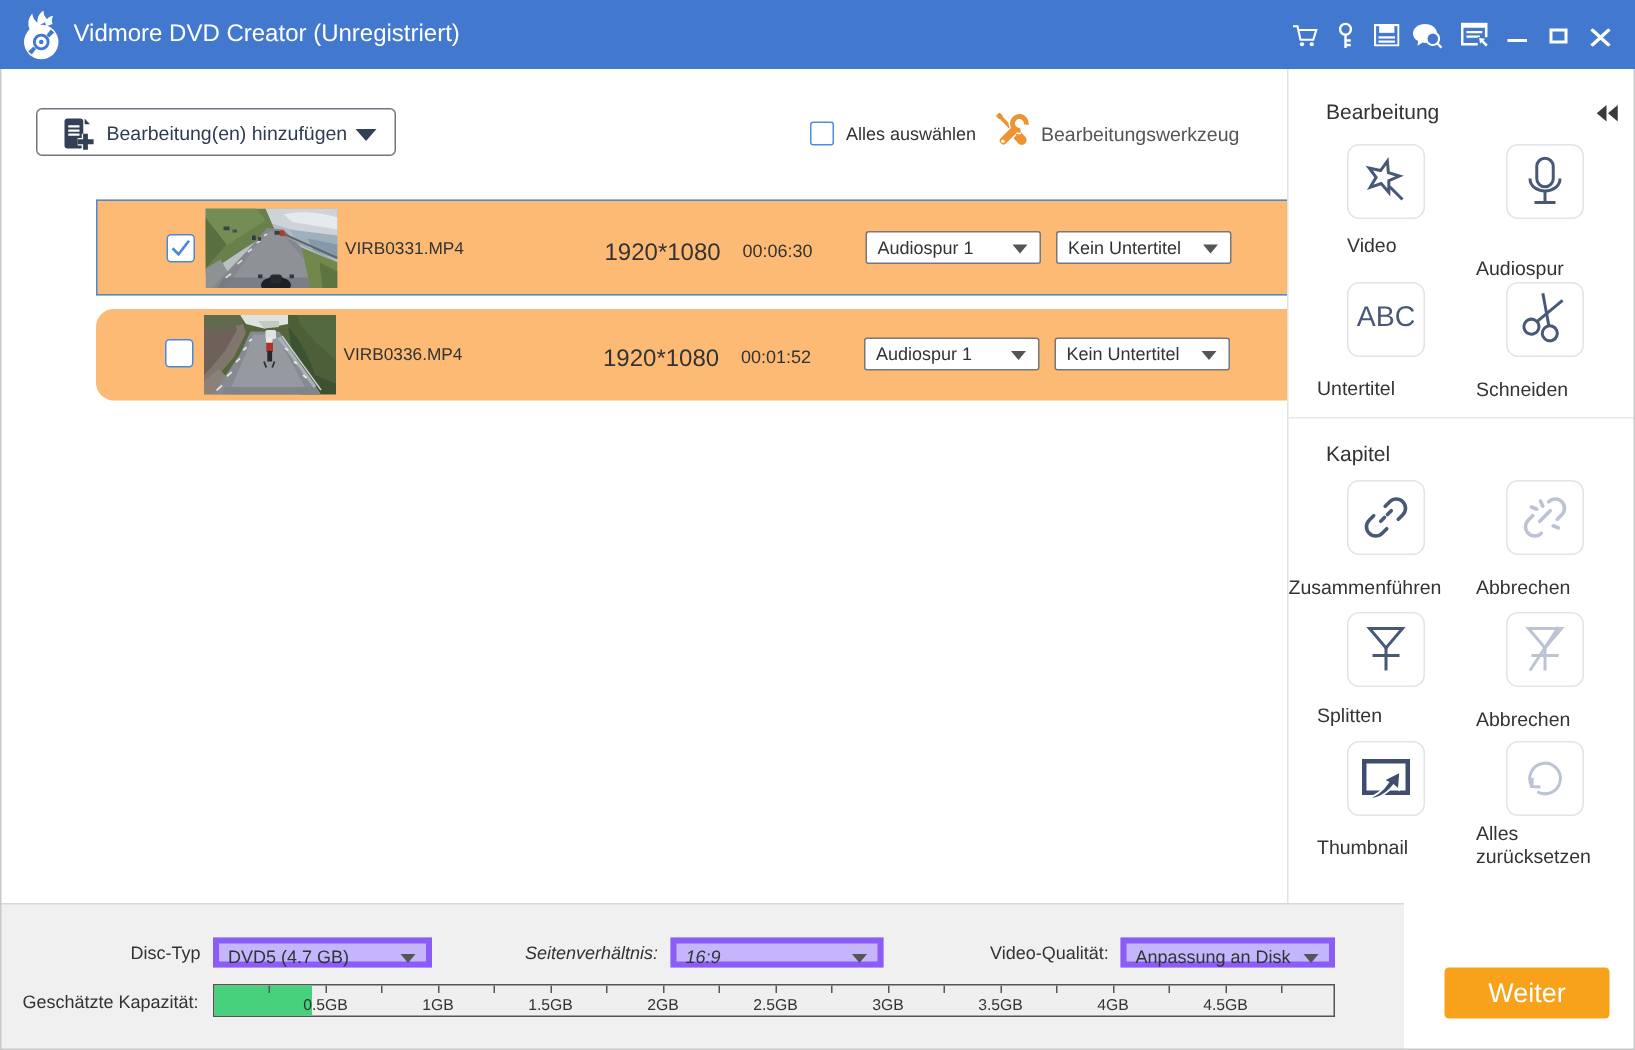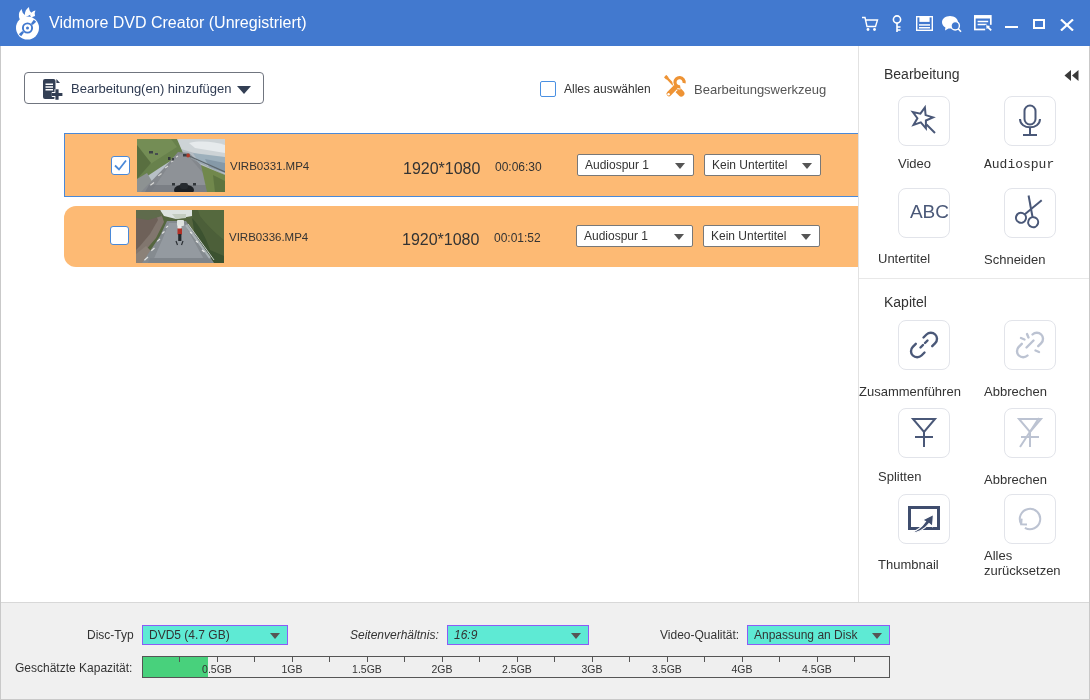--- a/index.html
+++ b/index.html
@@ -28,23 +28,23 @@
 .dd .arr { position:absolute; right:8px; top:8px; width:0; height:0; border-left:5px solid transparent; border-right:5px solid transparent; border-top:6px solid #555; }
 .dd1 { left:512px; width:117px; }
 .dd2 { left:639px; width:117px; }
 
 #sidebar { position:absolute; left:858px; top:46px; width:232px; height:556px; background:#fff; border-left:1px solid #e2e2e2; }
 .shead { position:absolute; left:25px; font-size:14px; color:#333; }
 .ibtn { position:absolute; width:52px; height:50px; border:1px solid #e2e4ea; border-radius:8px; background:#fff; }
 .ilbl { position:absolute; font-size:13px; color:#333; text-align:left; }
 #sep { position:absolute; left:0; top:232px; width:232px; height:1px; background:#e8e8e8; }
 
-#bottombar { position:absolute; left:0; top:602px; width:1090px; height:98px; background:#f0f0f0; border-top:1px solid #d8d8d8; }
+#bottombar { position:absolute; left:0; top:602px; width:936px; height:98px; background:#f0f0f0; border-top:1px solid #d8d8d8; }
 .blbl { position:absolute; font-size:12px; color:#333; }
-.bsel { position:absolute; top:22px; height:20px; background:#5eead4; border:1px solid #8b5cf6; font-size:12px; color:#333; line-height:18px; padding-left:6px; }
+.bsel { position:absolute; top:22px; height:20px; background:#c4b5fd; border:4px solid #8b5cf6; font-size:12px; color:#333; line-height:18px; padding-left:6px; }
 .bsel .arr { position:absolute; right:7px; top:7px; width:0; height:0; border-left:5px solid transparent; border-right:5px solid transparent; border-top:6px solid #555; }
 #capbar { position:absolute; left:142px; top:53px; width:748px; height:22px; background:#efefef; border:1px solid #555; }
 #capfill { position:absolute; left:0; top:0; width:65px; height:20px; background:#48d17c; }
 #weiter { position:absolute; left:963px; top:42px; width:110px; height:34px; background:#f7a21a; border-radius:3px; color:#fff; font-size:18px; text-align:center; line-height:34px; }
 </style>
 </head>
 <body>
 <div id="app">
 
   <div id="titlebar">
@@ -247,23 +247,23 @@
     </div>
     <div class="ibtn" style="left:145px; top:50px;">
       <svg width="50" height="48" viewBox="0 0 50 48">
         <rect x="19.5" y="8.5" width="11" height="19" rx="5.5" fill="none" stroke="#4a5878" stroke-width="2"></rect>
         <path d="M15 22 C15 33 35 33 35 22" fill="none" stroke="#4a5878" stroke-width="2"></path>
         <path d="M25 31 V37" stroke="#4a5878" stroke-width="2"></path>
         <path d="M18 38 H32" stroke="#4a5878" stroke-width="2"></path>
       </svg>
     </div>
     <div class="ilbl" style="left:39px; top:110px; width:52px;">Video</div>
-    <div class="ilbl" style="left:125px; top:111px; width:92px;font-family:Liberation Mono, monospace;">Audiospur</div>
+    <div class="ilbl" style="left:125px; top:125px; width:92px;">Audiospur</div>
     <div class="ibtn" style="left:39px; top:142px;">
-      <div class="abs" style="left:0;top:12px;width:50px;text-align:right;font-size:19px;color:#4a5878;">ABC</div>
+      <div class="abs" style="left:0;top:12px;width:50px;text-align:center;font-size:19px;color:#4a5878;">ABC</div>
     </div>
     <div class="ibtn" style="left:145px; top:142px;">
       <svg width="50" height="48" viewBox="0 0 50 48">
         <g stroke="#4a5878" fill="none" stroke-width="2" transform="rotate(20 25 23)">
           <path d="M18 8 L29.5 27.5"></path>
           <path d="M32 8 L20.5 27.5"></path>
           <circle cx="18.5" cy="31.5" r="5"></circle>
           <circle cx="31.5" cy="31.5" r="5"></circle>
         </g>
       </svg>
@@ -357,14 +357,15 @@
           <text x="224" y="16">1.5GB</text>
           <text x="299" y="16">2GB</text>
           <text x="374" y="16">2.5GB</text>
           <text x="449" y="16">3GB</text>
           <text x="524" y="16">3.5GB</text>
           <text x="599" y="16">4GB</text>
           <text x="674" y="16">4.5GB</text>
         </g>
       </svg>
     </div>
+    <div id="weiter">Weiter</div>
   </div>
 </div>
 
 </body></html>

